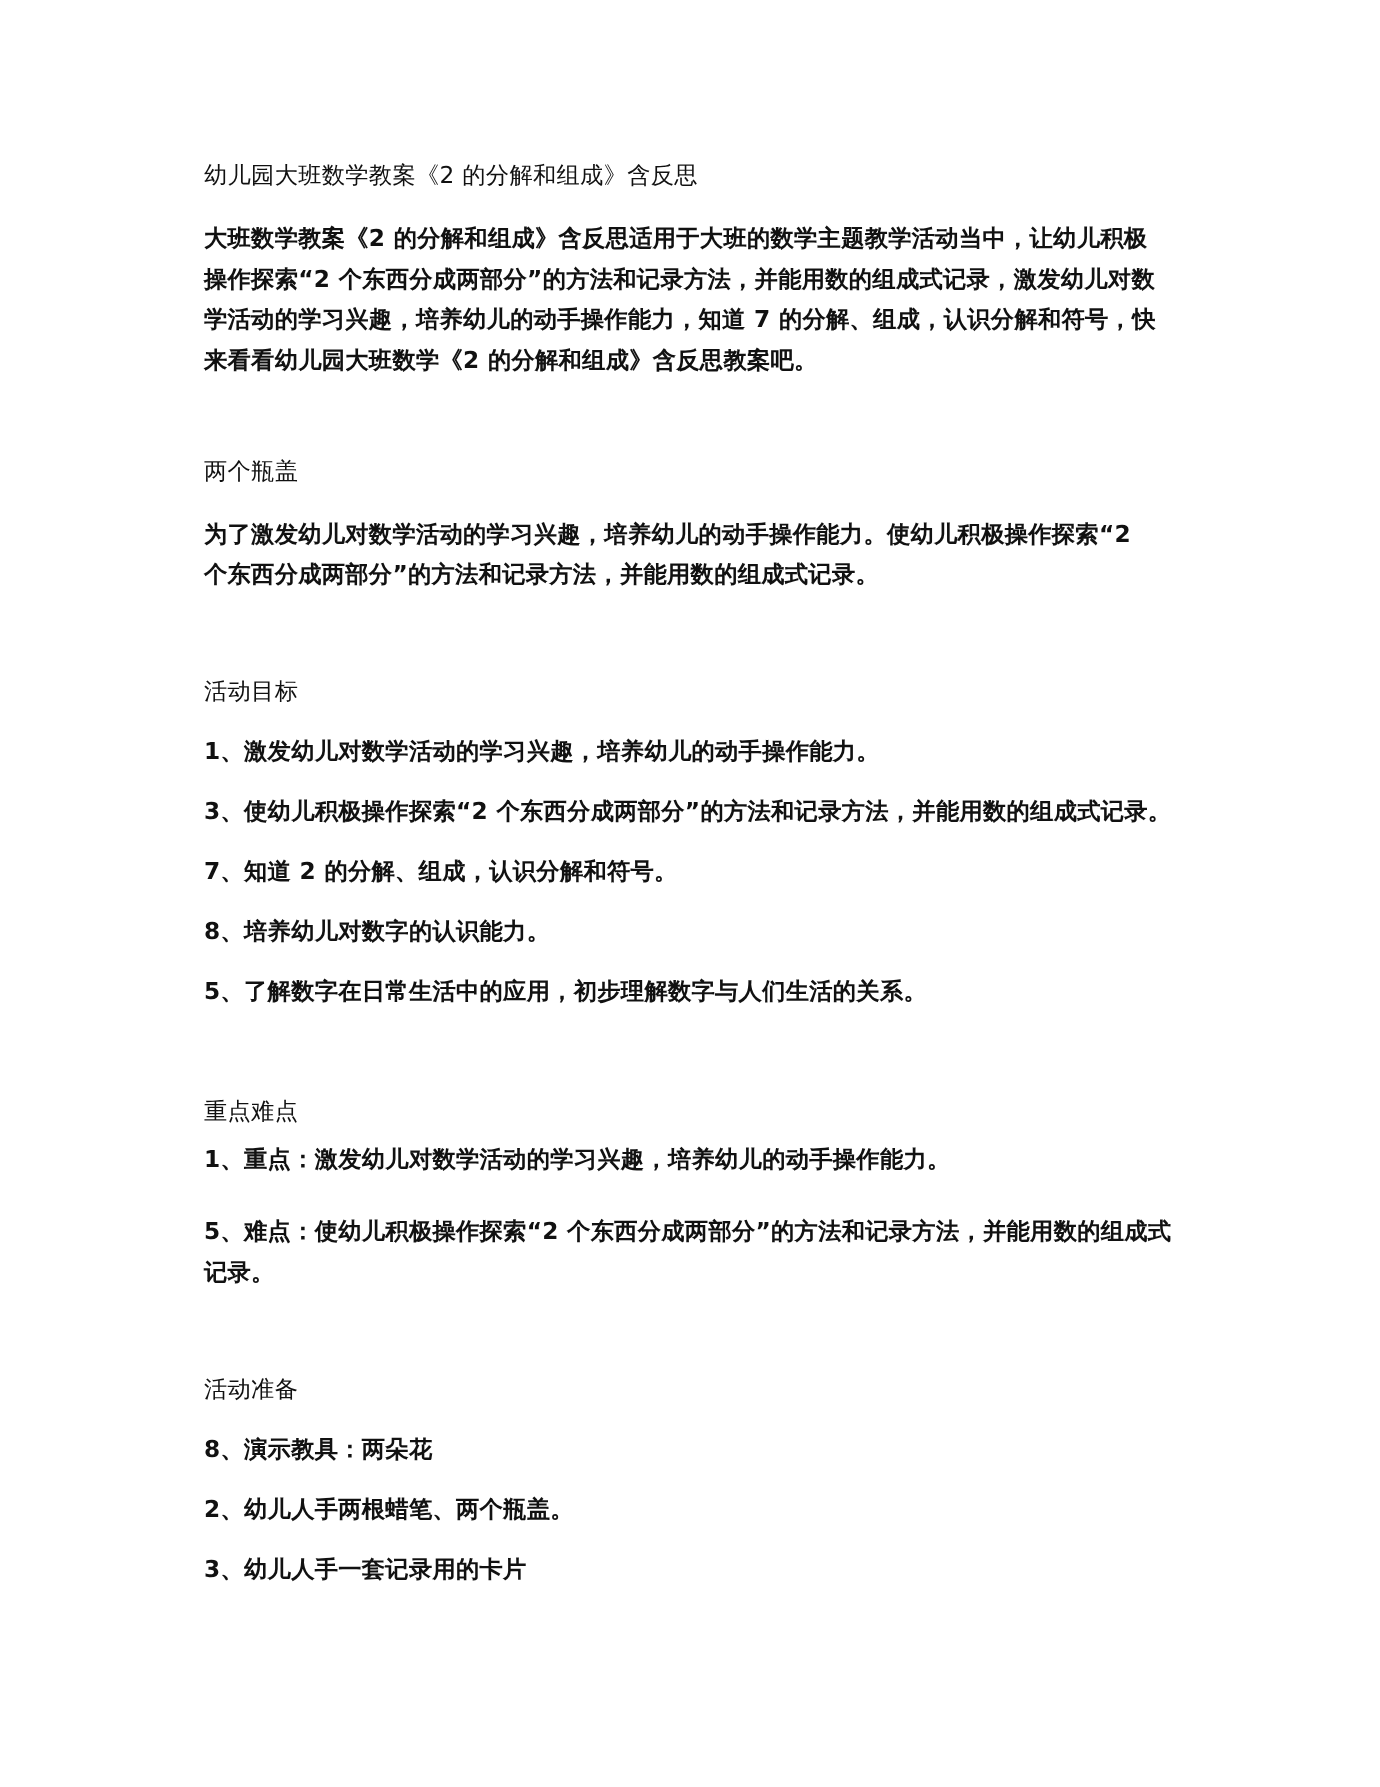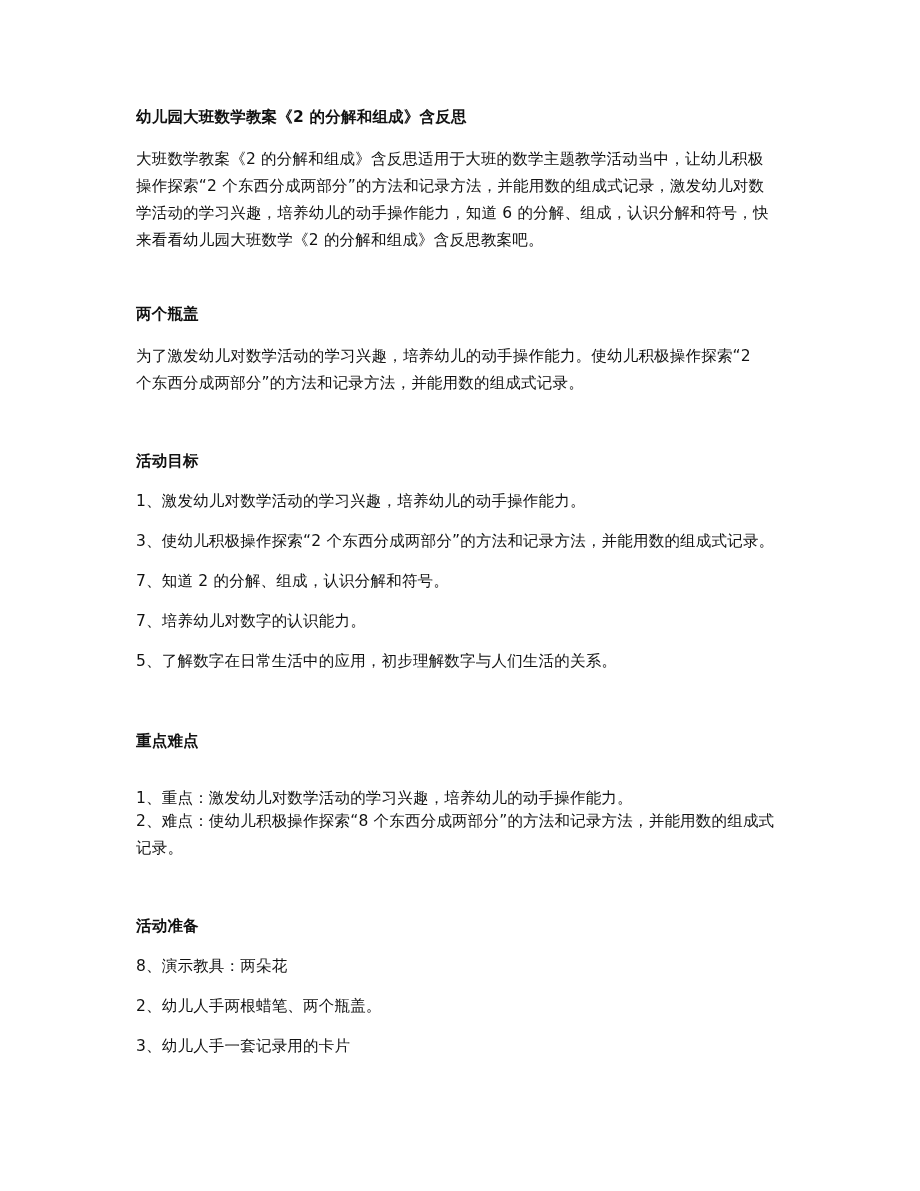--- a/index.html
+++ b/index.html
@@ -4,48 +4,48 @@
 <style>
   html, body { margin: 0; padding: 0; background: #ffffff; }
   body {
     width: 920px; height: 1191px; position: relative; overflow: hidden;
     font-family: "DejaVu Sans", "Liberation Sans", sans-serif;
     color: #111111;
   }
   .page { position: absolute; left: 136px; top: 0; width: 660px; }
   .line {
     position: absolute; left: 0; white-space: nowrap;
-    font-size: 15.5px; line-height: 20px; font-weight: 400; letter-spacing: 0.2px;
+    font-size: 15.5px; line-height: 20px; font-weight: 700; letter-spacing: 0.2px;
   }
-  .heading { font-weight: 700; }
+  .heading { font-weight: 400; }
 </style>
 </head>
 <body>
 
 <div class="page">
   <div class="line heading" style="top:107px">幼儿园大班数学教案《2 的分解和组成》含反思</div>
 
   <div class="line" style="top:149px">大班数学教案《2 的分解和组成》含反思适用于大班的数学主题教学活动当中，让幼儿积极</div>
   <div class="line" style="top:176px">操作探索“2 个东西分成两部分”的方法和记录方法，并能用数的组成式记录，激发幼儿对数</div>
-  <div class="line" style="top:203px">学活动的学习兴趣，培养幼儿的动手操作能力，知道 6 的分解、组成，认识分解和符号，快</div>
+  <div class="line" style="top:203px">学活动的学习兴趣，培养幼儿的动手操作能力，知道 7 的分解、组成，认识分解和符号，快</div>
   <div class="line" style="top:230px">来看看幼儿园大班数学《2 的分解和组成》含反思教案吧。</div>
 
   <div class="line heading" style="top:304px">两个瓶盖</div>
   <div class="line" style="top:346px">为了激发幼儿对数学活动的学习兴趣，培养幼儿的动手操作能力。使幼儿积极操作探索“2</div>
   <div class="line" style="top:373px">个东西分成两部分”的方法和记录方法，并能用数的组成式记录。</div>
 
   <div class="line heading" style="top:451px">活动目标</div>
   <div class="line" style="top:491px">1、激发幼儿对数学活动的学习兴趣，培养幼儿的动手操作能力。</div>
   <div class="line" style="top:531px">3、使幼儿积极操作探索“2 个东西分成两部分”的方法和记录方法，并能用数的组成式记录。</div>
   <div class="line" style="top:571px">7、知道 2 的分解、组成，认识分解和符号。</div>
-  <div class="line" style="top:611px">7、培养幼儿对数字的认识能力。</div>
+  <div class="line" style="top:611px">8、培养幼儿对数字的认识能力。</div>
   <div class="line" style="top:651px">5、了解数字在日常生活中的应用，初步理解数字与人们生活的关系。</div>
 
   <div class="line heading" style="top:731px">重点难点</div>
-  <div class="line" style="top:788px">1、重点：激发幼儿对数学活动的学习兴趣，培养幼儿的动手操作能力。</div>
-  <div class="line" style="top:811px">2、难点：使幼儿积极操作探索“8 个东西分成两部分”的方法和记录方法，并能用数的组成式</div>
+  <div class="line" style="top:763px">1、重点：激发幼儿对数学活动的学习兴趣，培养幼儿的动手操作能力。</div>
+  <div class="line" style="top:811px">5、难点：使幼儿积极操作探索“2 个东西分成两部分”的方法和记录方法，并能用数的组成式</div>
   <div class="line" style="top:838px">记录。</div>
 
   <div class="line heading" style="top:916px">活动准备</div>
   <div class="line" style="top:956px">8、演示教具：两朵花</div>
   <div class="line" style="top:996px">2、幼儿人手两根蜡笔、两个瓶盖。</div>
   <div class="line" style="top:1036px">3、幼儿人手一套记录用的卡片</div>
 </div>
 
 </body></html>

